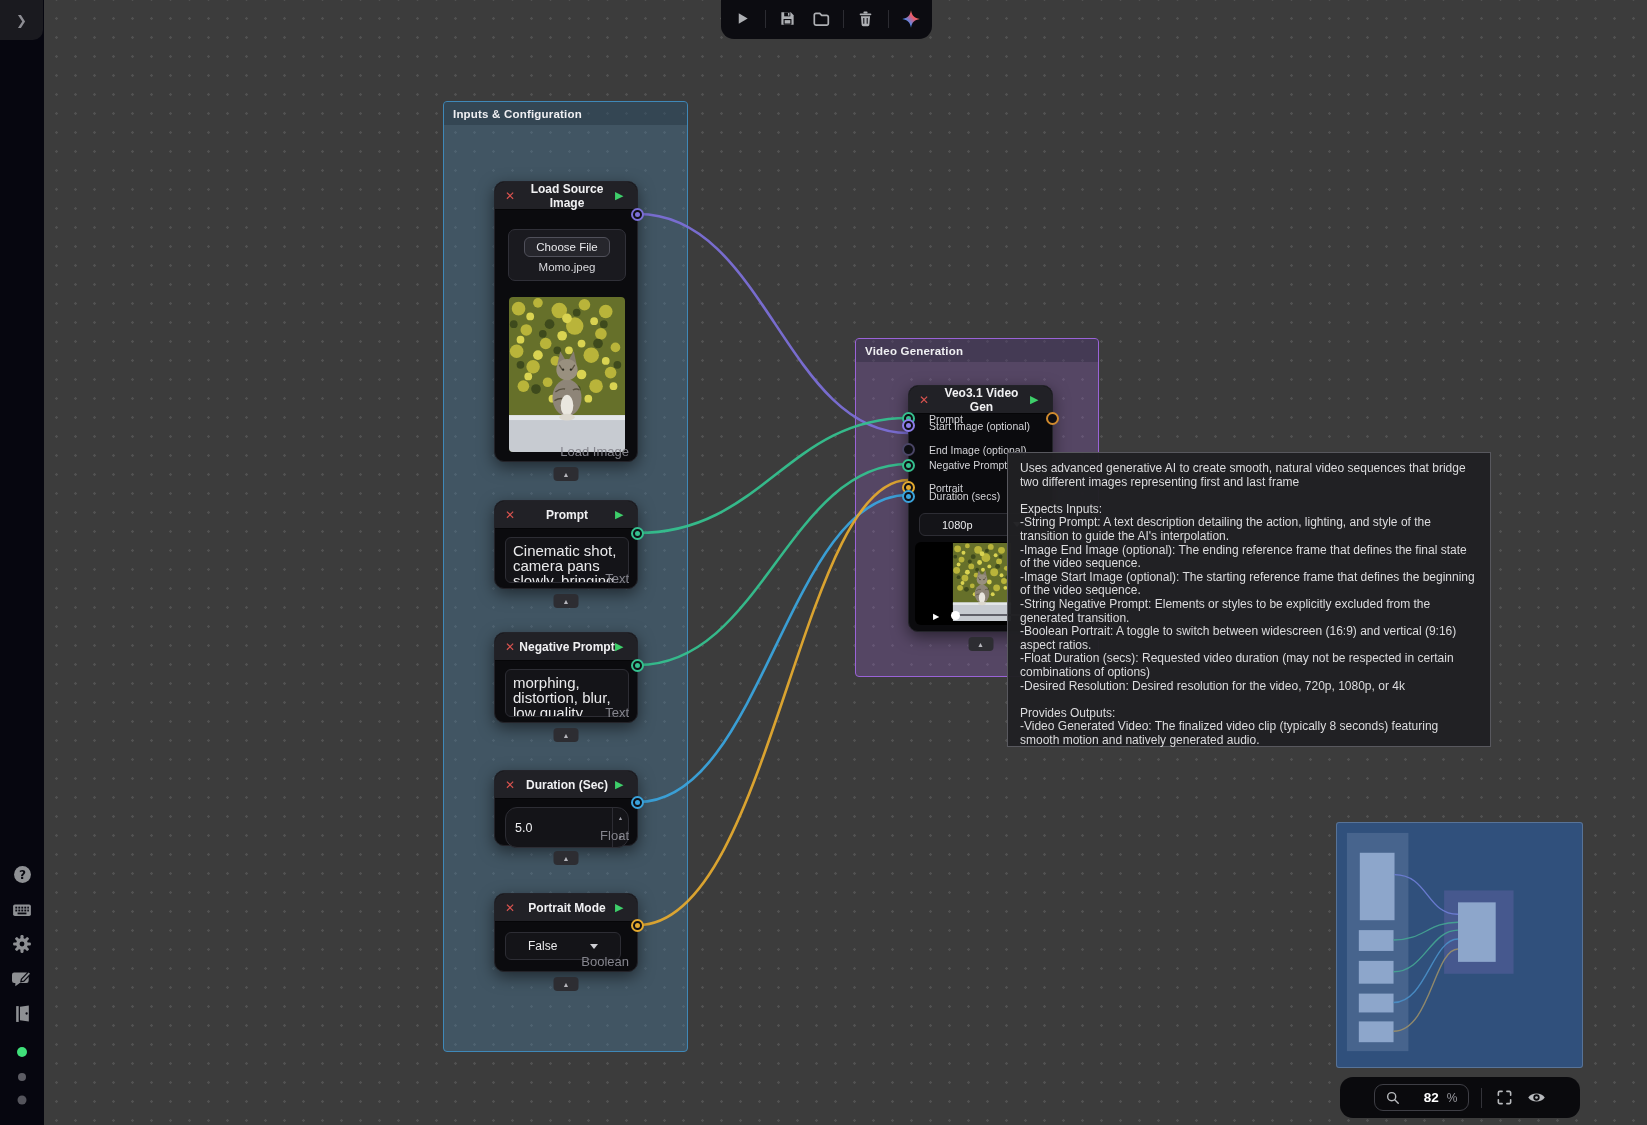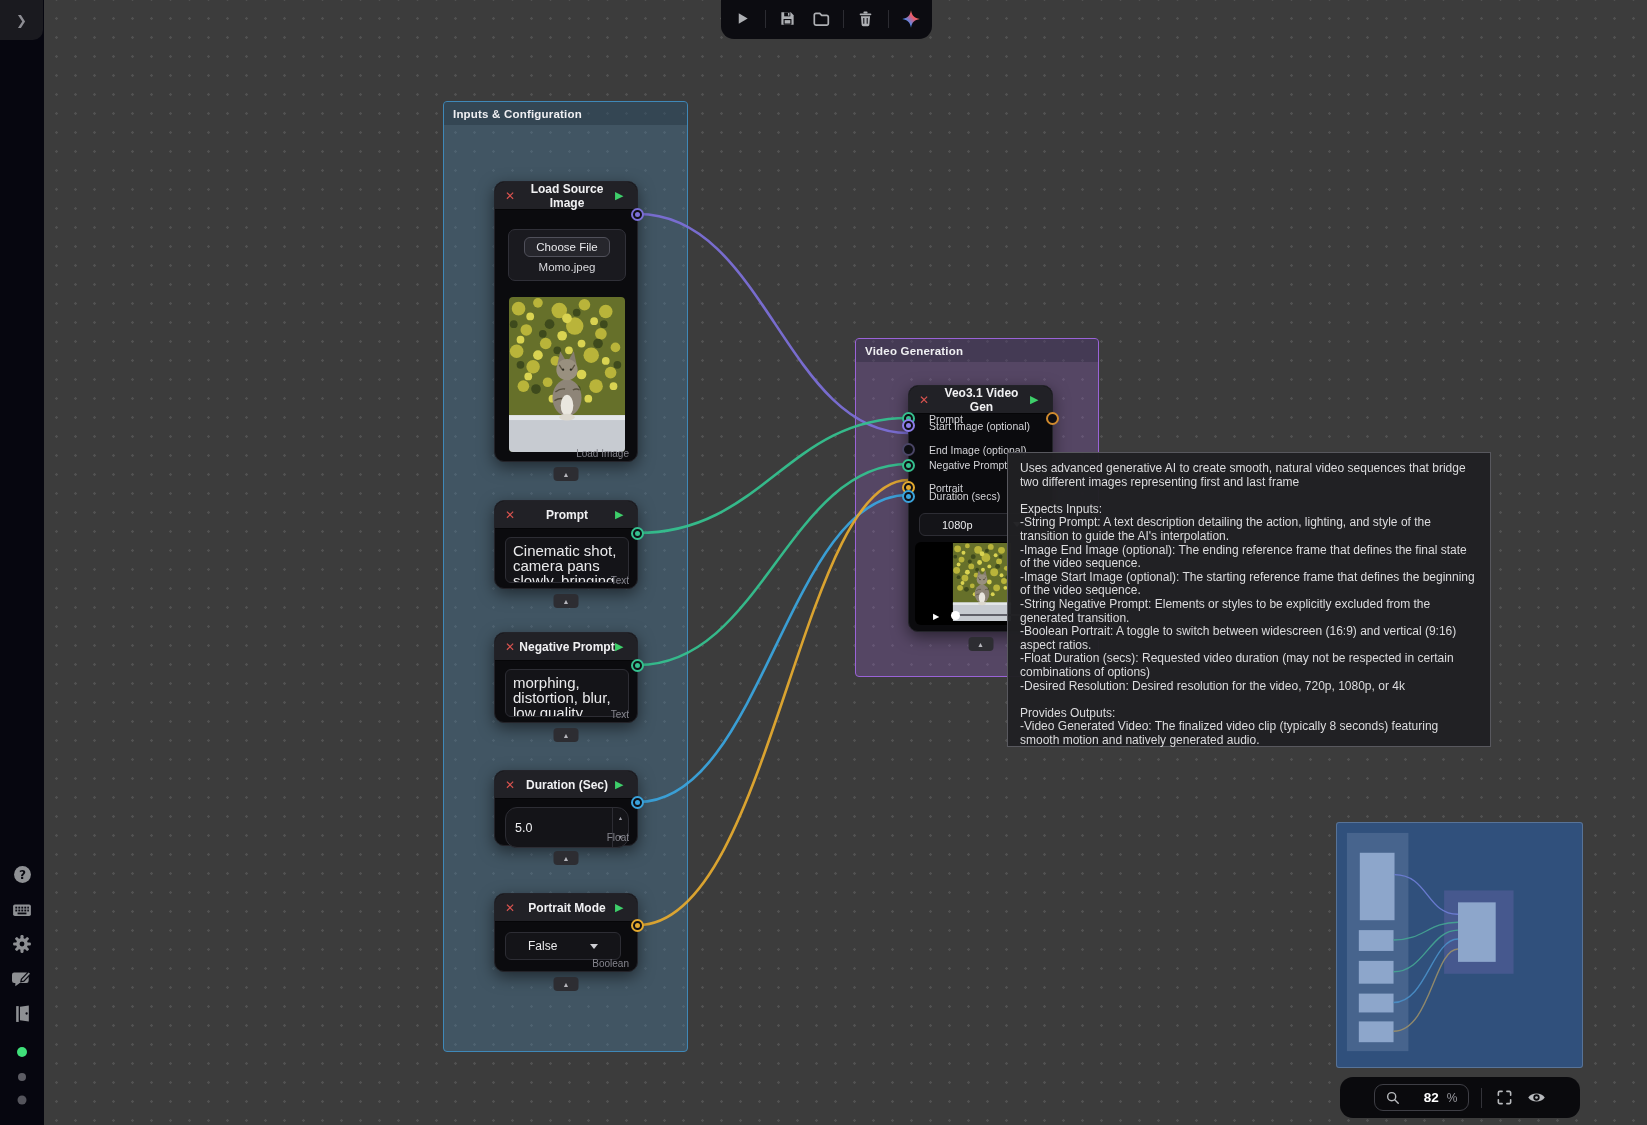--- a/index.html
+++ b/index.html
@@ -44,21 +44,21 @@
   
   .node { position:absolute; background:#0b0b0e; border:1px solid #232329;
     border-radius:10px; box-shadow:0 5px 16px rgba(0,0,0,.5); z-index:5; }
   .node-head { height:28px; background:#212126; border-radius:9px 9px 0 0;
     display:flex; align-items:center; padding:0 10px; border-bottom:1px solid #060608; }
   .x-btn { width:14px; color:#d9534f; font-size:12px; font-weight:bold; cursor:pointer; }
   .x-btn::before { content:"✕"; }
   .node-title { flex:1; text-align:center; color:#f1f1f3; font-size:12px; font-weight:bold; }
   .run-btn { width:12px; color:#3ecf6a; font-size:11px; cursor:pointer; }
   .run-btn::before { content:"▶"; }
-  .type-label { position:absolute; right:8px; bottom:2px; font-size:10px; color:#85858d; }
+  .type-label { position:absolute; right:8px; bottom:2px; font-size:13px; color:#85858d; }
   .collapse-btn { position:absolute; left:50%; transform:translateX(-50%); width:25px;
     height:14px; background:#2d2d32; border-radius:4px; display:flex; align-items:center;
     justify-content:center; cursor:pointer; z-index:5; }
   .collapse-btn::before { content:"▲"; font-size:7px; color:#b6b6bc; }
 
   .port { position:absolute; width:13px; height:13px; border-radius:50%;
     background:#0e0e13; border:2px solid var(--c,#888); cursor:crosshair; z-index:6; }
   .port.conn::after { content:""; position:absolute; inset:2px; border-radius:50%;
     background:var(--c); }
 

